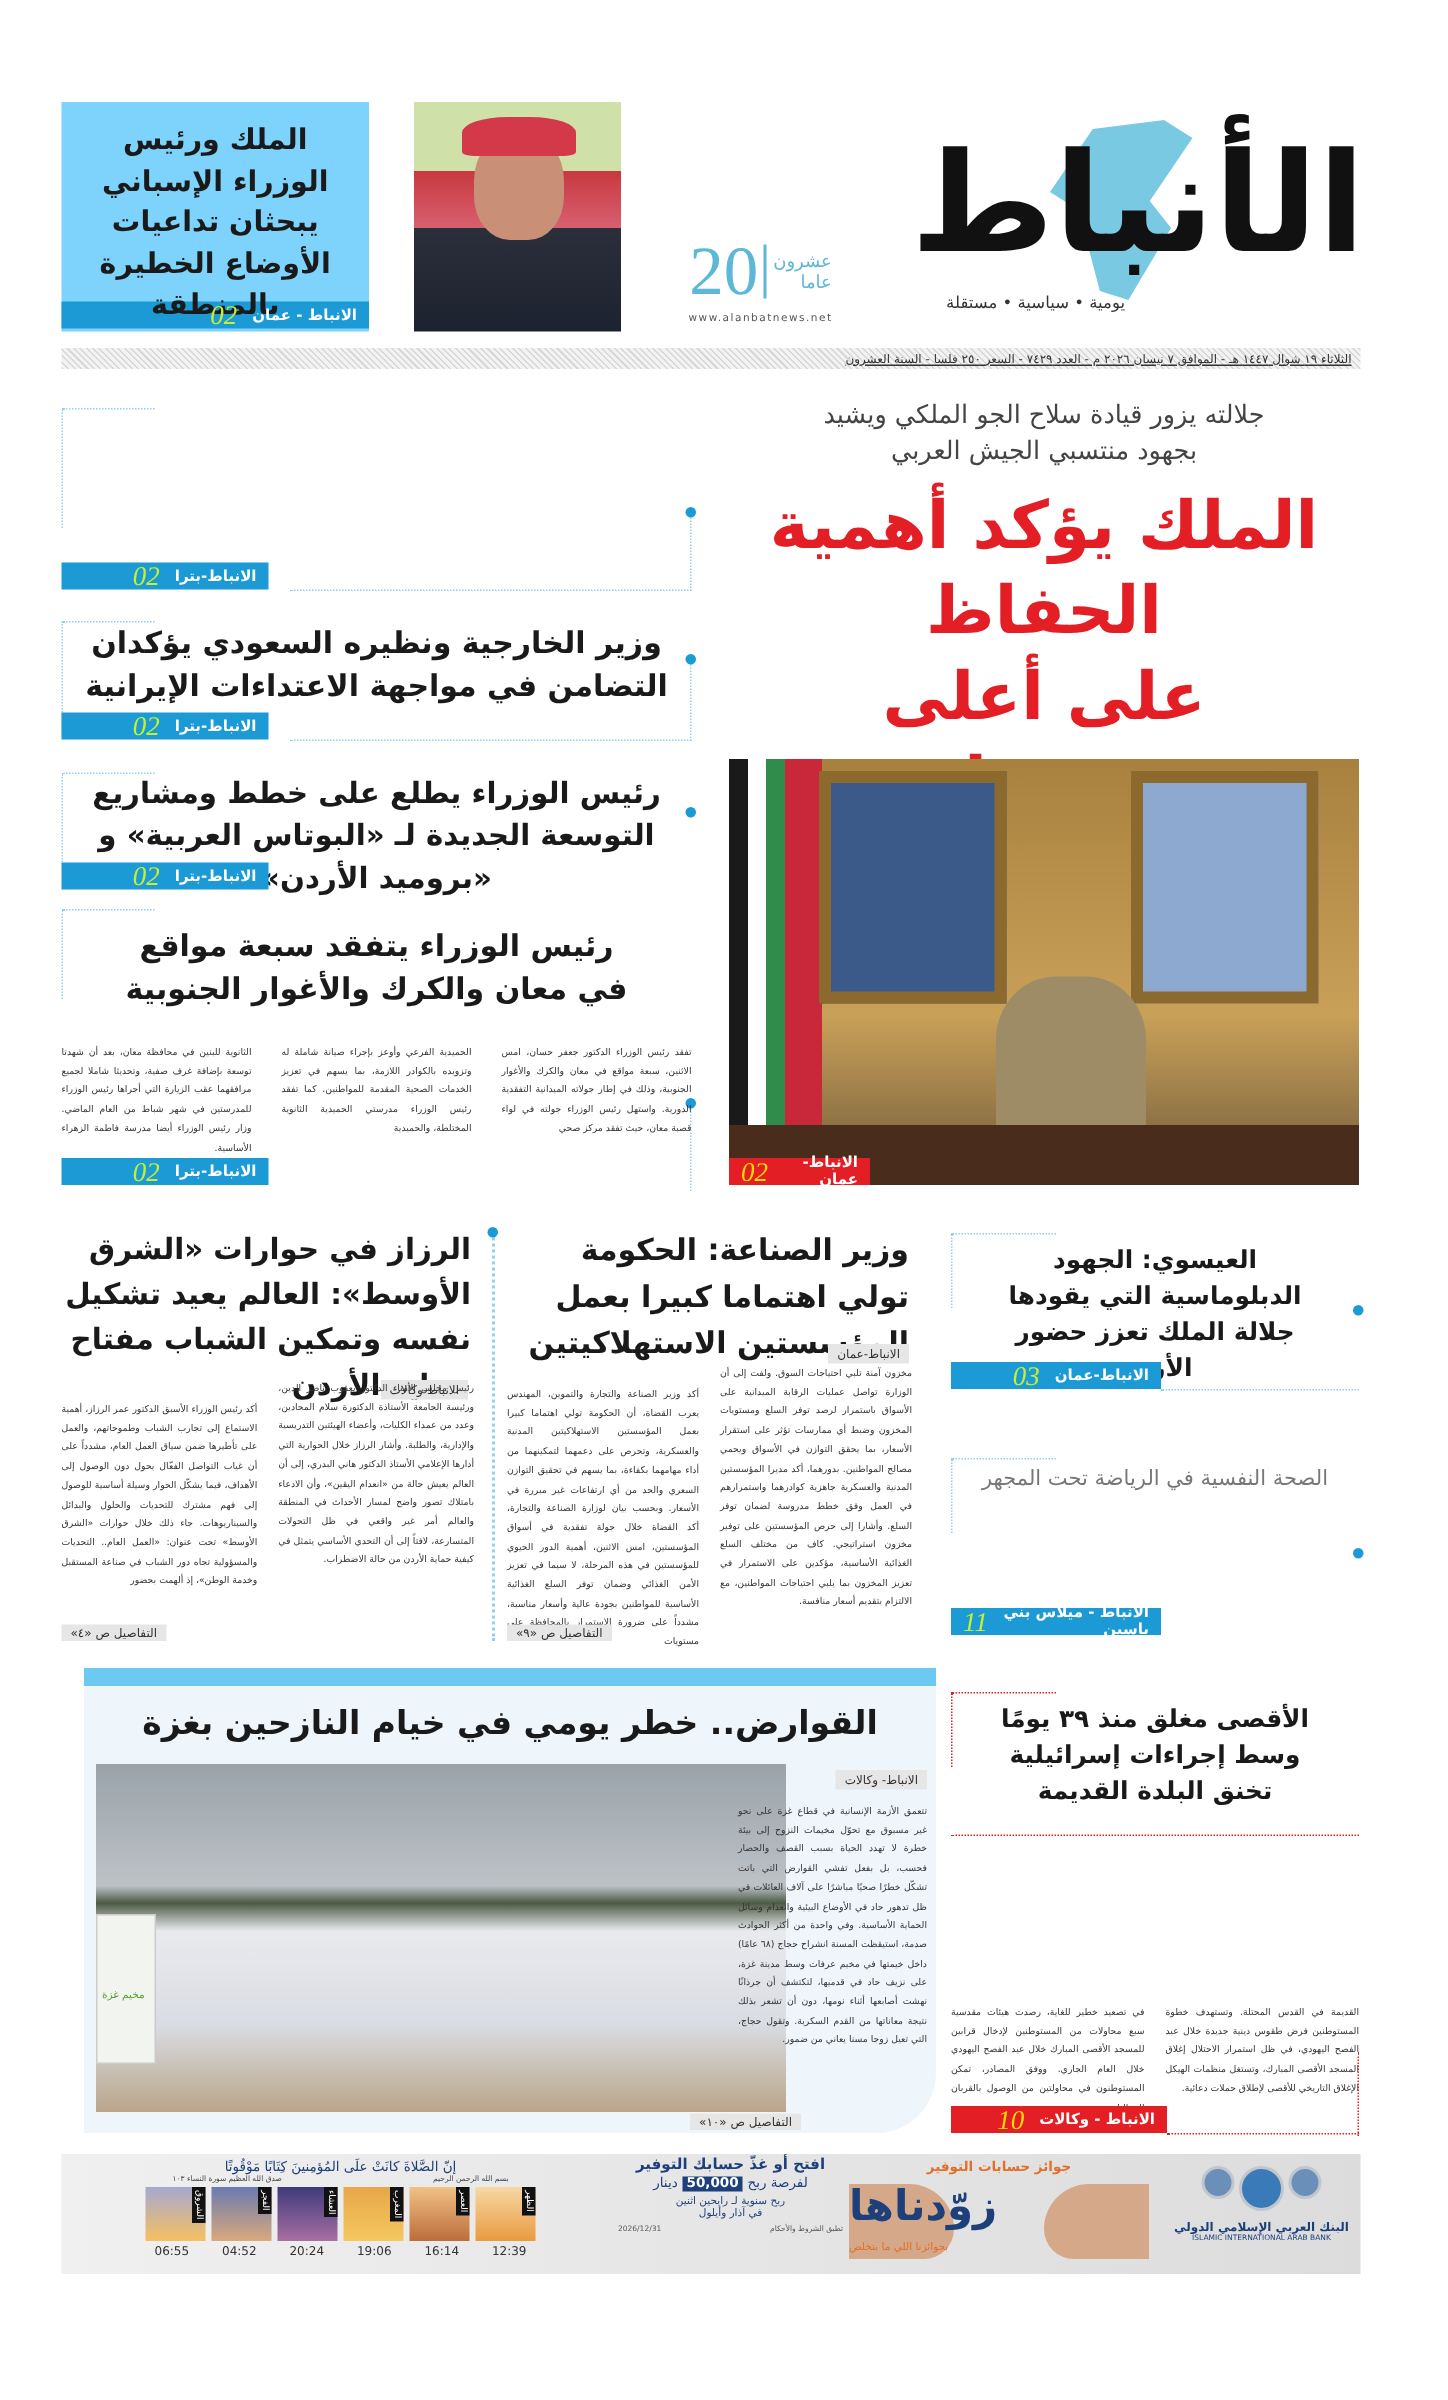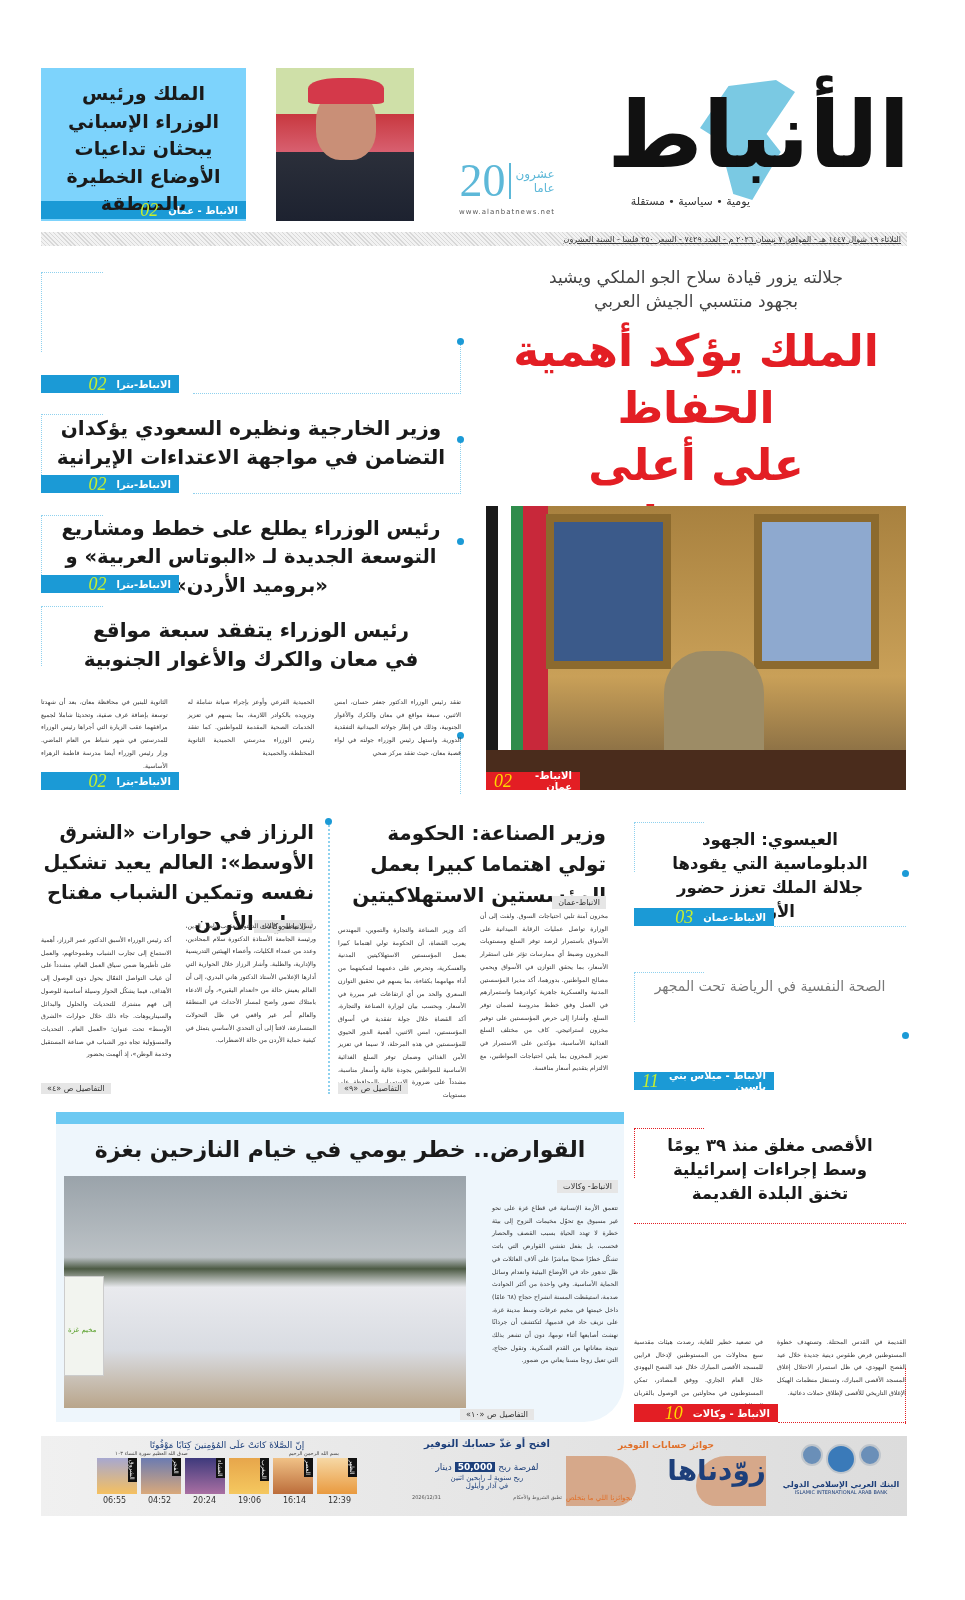--- a/index.html
+++ b/index.html
@@ -201,21 +201,21 @@
     <div class="body-text" style="flex:1;margin-top:14px;">أكد رئيس الوزراء الأسبق الدكتور عمر الرزاز، أهمية الاستماع إلى تجارب الشباب وطموحاتهم، والعمل على تأطيرها ضمن سياق العمل العام، مشدداً على أن غياب التواصل الفعّال يحول دون الوصول إلى الأهداف، فيما يشكّل الحوار وسيلة أساسية للوصول إلى فهم مشترك للتحديات والحلول والبدائل والسيناريوهات. جاء ذلك خلال حوارات «الشرق الأوسط» تحت عنوان: «العمل العام.. التحديات والمسؤولية تجاه دور الشباب في صناعة المستقبل وخدمة الوطن»، إذ ألهمت بحضور</div>
   </div>
   <div class="abs" style="left:0;top:258px;">
     <span class="details">التفاصيل ص «٤»</span>
   </div>
 </div>
 
 <div class="abs gaza-wrap" style="left:41px;top:1112px;width:568px;height:310px;">
   <div class="gaza-top"></div>
   <div class="headline-dark" style="font-size:22px;padding-top:10px;">القوارض.. خطر يومي في خيام النازحين بغزة</div>
-  <div class="abs photo" style="left:8px;top:64px;width:402px;height:232px;background:linear-gradient(180deg,#9aa3aa 0%,#bcc2c6 35%,#4c5a44 40%,#e9eaee 48%,#d9dce2 75%,#b9a58a 100%);">
+  <div class="abs photo" style="left:8px;top:64px;width:460px;height:232px;background:linear-gradient(180deg,#9aa3aa 0%,#bcc2c6 35%,#4c5a44 40%,#e9eaee 48%,#d9dce2 75%,#b9a58a 100%);">
     <div style="position:absolute;left:0;top:100px;width:40px;height:100px;background:#f2f4ef;border:1px solid #ccc;"></div>
     <div style="position:absolute;left:4px;top:150px;font-size:7px;color:#5aa02c;">مخيم غزة</div>
   </div>
   <div class="abs" style="right:6px;top:62px;">
     <span class="source-tag">الانباط- وكالات</span>
   </div>
   <div class="abs body-text" style="right:6px;top:90px;width:126px;">تتعمق الأزمة الإنسانية في قطاع غزة على نحو غير مسبوق مع تحوّل مخيمات النزوح إلى بيئة خطرة لا تهدد الحياة بسبب القصف والحصار فحسب، بل بفعل تفشي القوارض التي باتت تشكّل خطرًا صحيًا مباشرًا على آلاف العائلات في ظل تدهور حاد في الأوضاع البيئية وانعدام وسائل الحماية الأساسية. وفي واحدة من أكثر الحوادث صدمة، استيقظت المسنة انشراح حجاج (٦٨ عامًا) داخل خيمتها في مخيم عرفات وسط مدينة غزة، على نزيف حاد في قدميها، لتكتشف أن جرذانًا نهشت أصابعها أثناء نومها، دون أن تشعر بذلك نتيجة معاناتها من القدم السكرية. وتقول حجاج، التي تعيل زوجا مسنا يعاني من ضمور.</div>
   <div class="abs" style="right:90px;top:290px;">
     <span class="details">التفاصيل ص «١٠»</span>
   </div>
@@ -274,38 +274,38 @@
     <span>16:14</span>
     <span>19:06</span>
     <span>20:24</span>
     <span>04:52</span>
     <span>06:55</span>
   </div>
 </div>
 
 <div class="abs" style="left:412px;top:1438px;width:150px;height:76px;text-align:center;">
   <div style="font-size:10px;font-weight:bold;color:#1d3f7a;">افتح أو غذّ حسابك التوفير</div>
-  <div style="font-size:9px;color:#1d3f7a;margin-top:13px;">
+  <div style="font-size:9px;color:#1d3f7a;margin-top:2px;">
     <span>لفرصة ربح</span>
     <span style="background:#1d3f7a;color:#fff;padding:0 3px;font-weight:bold;">50,000</span>
     <span>دينار</span>
   </div>
   <div style="font-size:7px;color:#1d3f7a;margin-top:2px;">ربح سنوية لـ رابحين اثنين</div>
   <div style="font-size:7px;color:#1d3f7a;">في آذار وأيلول</div>
   <div style="font-size:5px;color:#555;margin-top:4px;display:flex;justify-content:space-between;">
     <span>تطبق الشروط والأحكام</span>
       <span>2026/12/31</span>
   </div>
 </div>
 
 <div class="abs" style="left:566px;top:1436px;width:200px;height:80px;">
   <div style="position:absolute;left:0;top:20px;width:70px;height:50px;background:#d6a88a;border-radius:0 30px 20px 0;"></div>
   <div style="position:absolute;right:0;top:20px;width:70px;height:50px;background:#d6a88a;border-radius:30px 0 0 20px;"></div>
   <div style="position:absolute;width:100%;text-align:center;top:4px;font-size:9px;color:#e0702a;font-weight:bold;">جوائز حسابات التوفير</div>
-  <div style="position:absolute;width:100%;text-align:right;top:18px;font-size:28px;color:#1d3f7a;font-weight:bold;">زوّدناها</div>
+  <div style="position:absolute;width:100%;text-align:left;top:18px;font-size:28px;color:#1d3f7a;font-weight:bold;">زوّدناها</div>
   <div style="position:absolute;width:100%;text-align:left;top:58px;font-size:7px;color:#e0702a;">بجوائزنا اللي ما بتخلص</div>
 </div>
 
 <div class="abs" style="left:776px;top:1440px;width:130px;height:74px;text-align:center;">
   <div style="display:flex;justify-content:center;gap:3px;margin-top:4px;">
     <span style="width:22px;height:22px;border-radius:50%;background:#6a8fb8;border:2px solid #c0c6cc;display:inline-block;"></span>
     <span style="width:30px;height:30px;border-radius:50%;background:#3a7ab9;border:2px solid #c0c6cc;display:inline-block;"></span>
     <span style="width:22px;height:22px;border-radius:50%;background:#6a8fb8;border:2px solid #c0c6cc;display:inline-block;"></span>
   </div>
   <div style="font-size:8px;color:#1d3f7a;font-weight:bold;margin-top:6px;">البنك العربي الإسلامي الدولي</div>

